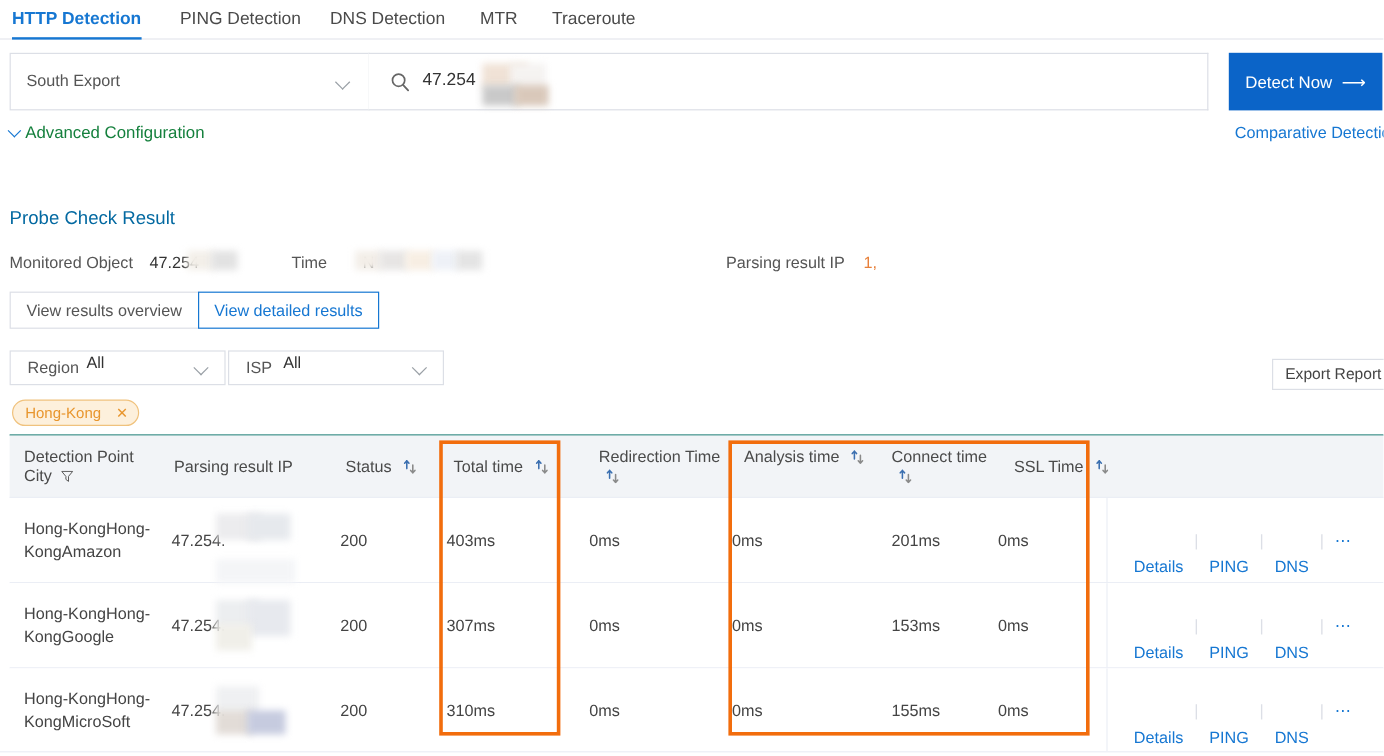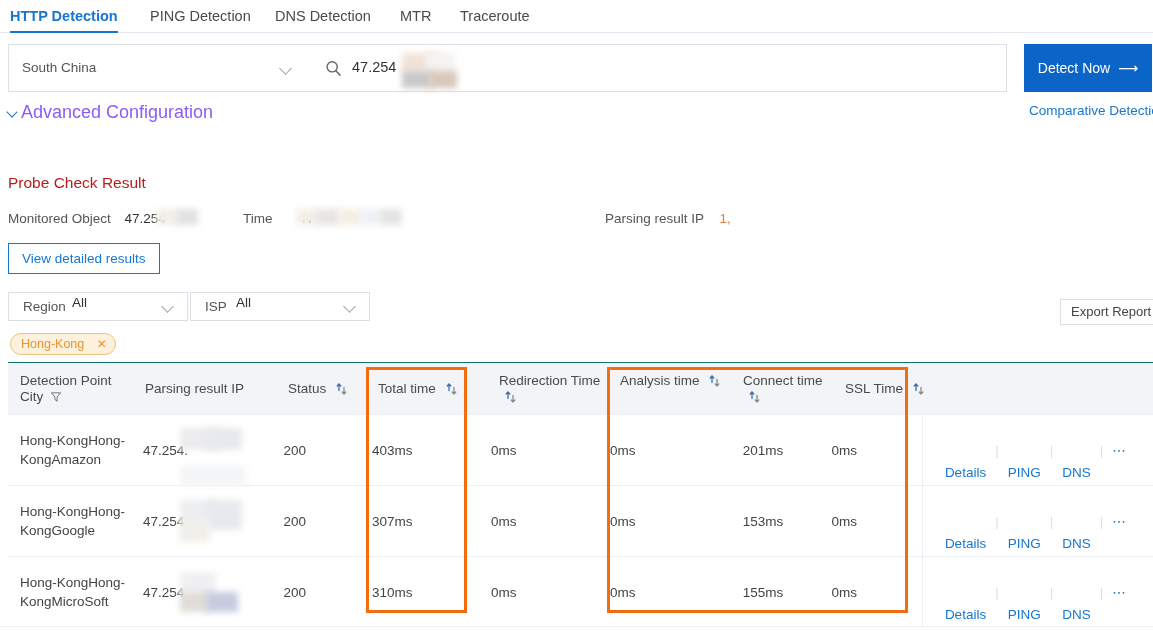--- a/index.html
+++ b/index.html
@@ -53,21 +53,21 @@
   .searchbox .mag {
     position: absolute; left: 18px; top: 15px; width: 17px; height: 17px;
   }
   .searchbox .val {
     position: absolute; left: 45px; top: 14px;
     font-size: 14.5px; color: #333;
   }
   .blur { position: absolute; filter: blur(3px); }
   .adv {
     position: absolute; left: 8px; top: 102px;
-    font-size: 18px; color: #8b5cf6; cursor: pointer; white-space: nowrap; text-align: center;
+    font-size: 14px; color: #15803d; cursor: pointer; white-space: nowrap; text-align: center;
   }
   .adv .chev {
     display: inline-block; width: 10px; height: 10px;
     position: relative; margin-right: 3px;
   }
   .adv .chev::before {
     content: ""; position: absolute; left: 0; top: 0;
     width: 7px; height: 7px;
     border-right: 1.6px solid #1677d2; border-bottom: 1.6px solid #1677d2;
     transform: rotate(45deg);
@@ -79,21 +79,21 @@
     display: flex; align-items: center; justify-content: center; gap: 8px;
   }
   .comp-link {
     position: absolute; left: 1029px; top: 103px;
     font-size: 13.5px; color: #1677d2; cursor: pointer; white-space: nowrap;
   }
 
   
   .pcr-title {
     position: absolute; left: 8px; top: 174px;
-    font-size: 15.5px; color: #b91c1c;
+    font-size: 15.5px; color: #0369a1;
   }
   .meta { position: absolute; top: 211px; font-size: 13.5px; color: #555; }
   .meta .k { color: #555; }
   .meta .v { color: #333; }
   .meta .orange { color: #e8803a; }
 
   
   .viewtog { position: absolute; left: 8px; top: 243px; height: 31px; display: flex; }
   .viewtog div {
     height: 31px; line-height: 29px; padding: 0 13px;
@@ -187,21 +187,21 @@
     <div class="tab active" style="left:10px">HTTP Detection</div>
     <div class="tab" style="left:150px">PING Detection</div>
     <div class="tab" style="left:275px">DNS Detection</div>
     <div class="tab" style="left:400px">MTR</div>
     <div class="tab" style="left:460px">Traceroute</div>
   </div>
 
   <div class="querybar">
 
     <div class="sel-region">
-      <span class="lbl">South China</span>
+      <span class="lbl">South Export</span>
       <span class="caret" style="right:13px; top:17px"></span>
     </div>
 
     <div class="searchbox">
       <svg class="mag" viewBox="0 0 18 18">
         <circle cx="7.6" cy="7.2" r="5.4" fill="none" stroke="#666" stroke-width="1.5"></circle>
         <line x1="11.5" y1="11.4" x2="16" y2="16.2" stroke="#666" stroke-width="1.6" stroke-linecap="round"></line>
       </svg>
       <span class="val">47.254</span>
       <span class="blur" style="left:95px;  top:8px;  width:38px; height:20px; background:#f0e2d6;"></span>
@@ -240,20 +240,21 @@
   <span class="blur" style="left:338px; top:209px; width:24px; height:16px; background:#f7eee3;"></span>
   <span class="blur" style="left:360px; top:209px; width:22px; height:16px; background:#eef1f7;"></span>
   <span class="blur" style="left:380px; top:209px; width:22px; height:16px; background:#e4e4e4;"></span>
 
   <div class="meta" style="left:605px">
     <span class="k">Parsing result IP</span>
     <span class="orange" style="margin-left:12px">1,</span>
   </div>
 
   <div class="viewtog">
+    <div>View results overview</div>
     <div class="active">View detailed results</div>
   </div>
 
   <div class="filt" style="left:8px; width:180px">
     <span class="k">Region</span>
     <span class="v" style="left:63px">All</span>
     <span class="caret" style="right:11px; top:7px"></span>
   </div>
 
   <div class="filt" style="left:190px; width:180px">

